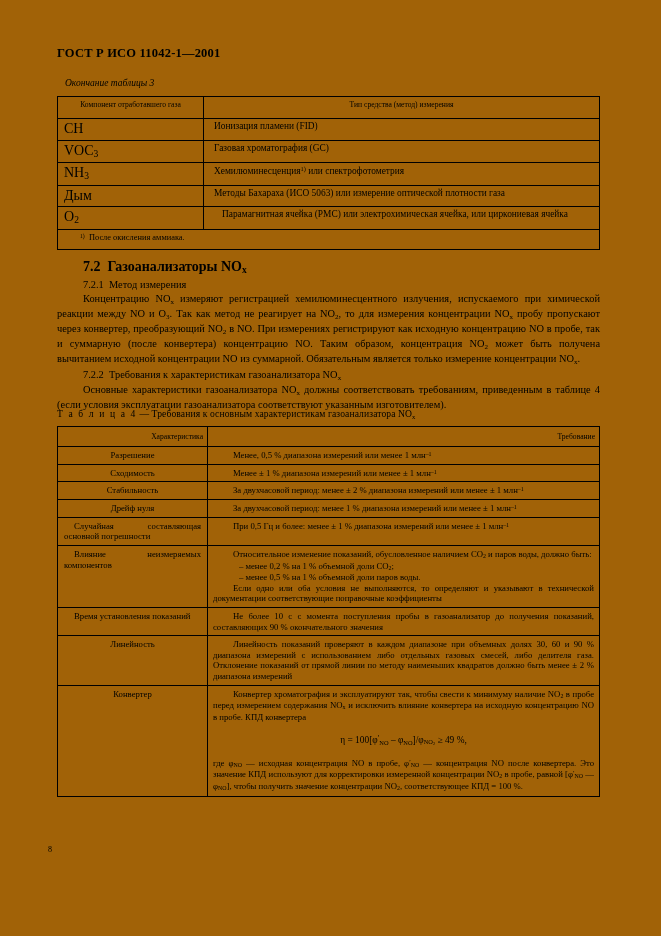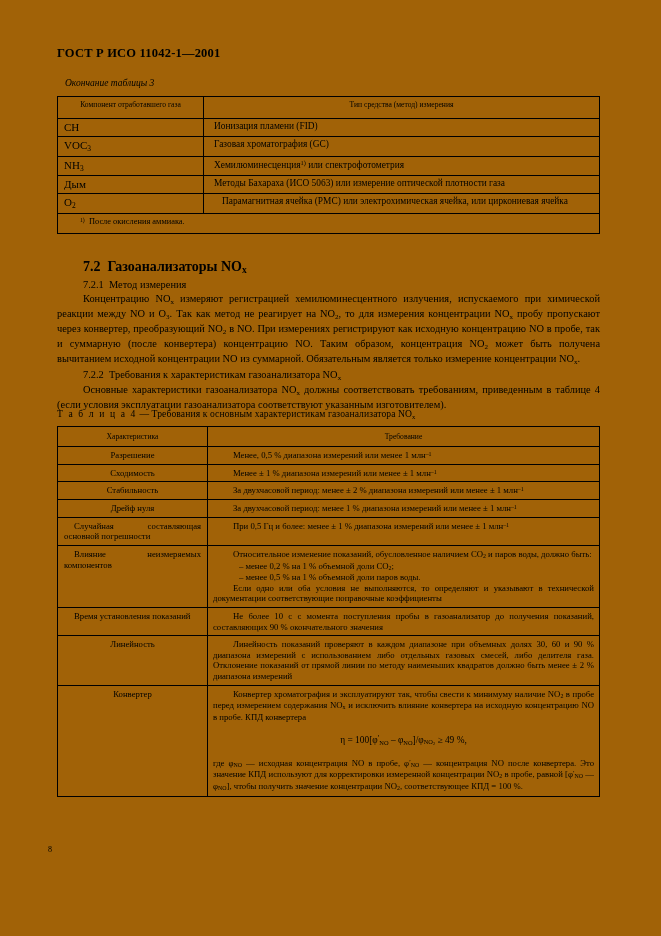--- a/index.html
+++ b/index.html
@@ -68,21 +68,21 @@
     width: 542px;
   }
   #table3 { width: 542px; border-radius: 23px; }
   #table3 col.c1 { width: 146px; }
   #table3 col.c2 { width: 396px; }
   #table3 td { height: 13px; }
   #table3 .cellnote {
     font-size: 8.4px;
     padding: 3px 4px 3px 22px;
   }
-  .t3-left { padding-left: 6px !important; font-size: 11px; }
+  .t3-left { padding-left: 6px !important; font-size: 14px; }
   .t3-right { padding-left: 10px !important; font-size: 9.4px; }
   .t3-right.just { padding-left: 18px !important; padding-right: 8px !important; }
 
   
   .body-block {
     position: absolute;
     left: 57px;
     top: 258px;
     width: 543px;
     font-size: 10.4px;
@@ -122,21 +122,21 @@
     width: 542px;
   }
   #table4 { width: 542px; }
   #table4 col.c1 { width: 150px; }
   #table4 col.c2 { width: 392px; }
   #table4 td {
     font-size: 8.7px;
     line-height: 1.22;
     padding: 3px 5px;
   }
-  #table4 .hdr { font-size: 7.6px; padding: 5px 4px; }
+  #table4 .hdr { font-size: 7.6px; padding: 5px 4px; text-align: right; }
   #table4 .lbl {
     text-align: center;
     padding: 3px 6px;
   }
   #table4 .lbl.just2 {
     text-align: justify;
     text-justify: inter-word;
     text-indent: 10px;
   }
   #table4 .req { text-align: justify; text-justify: inter-word; }

